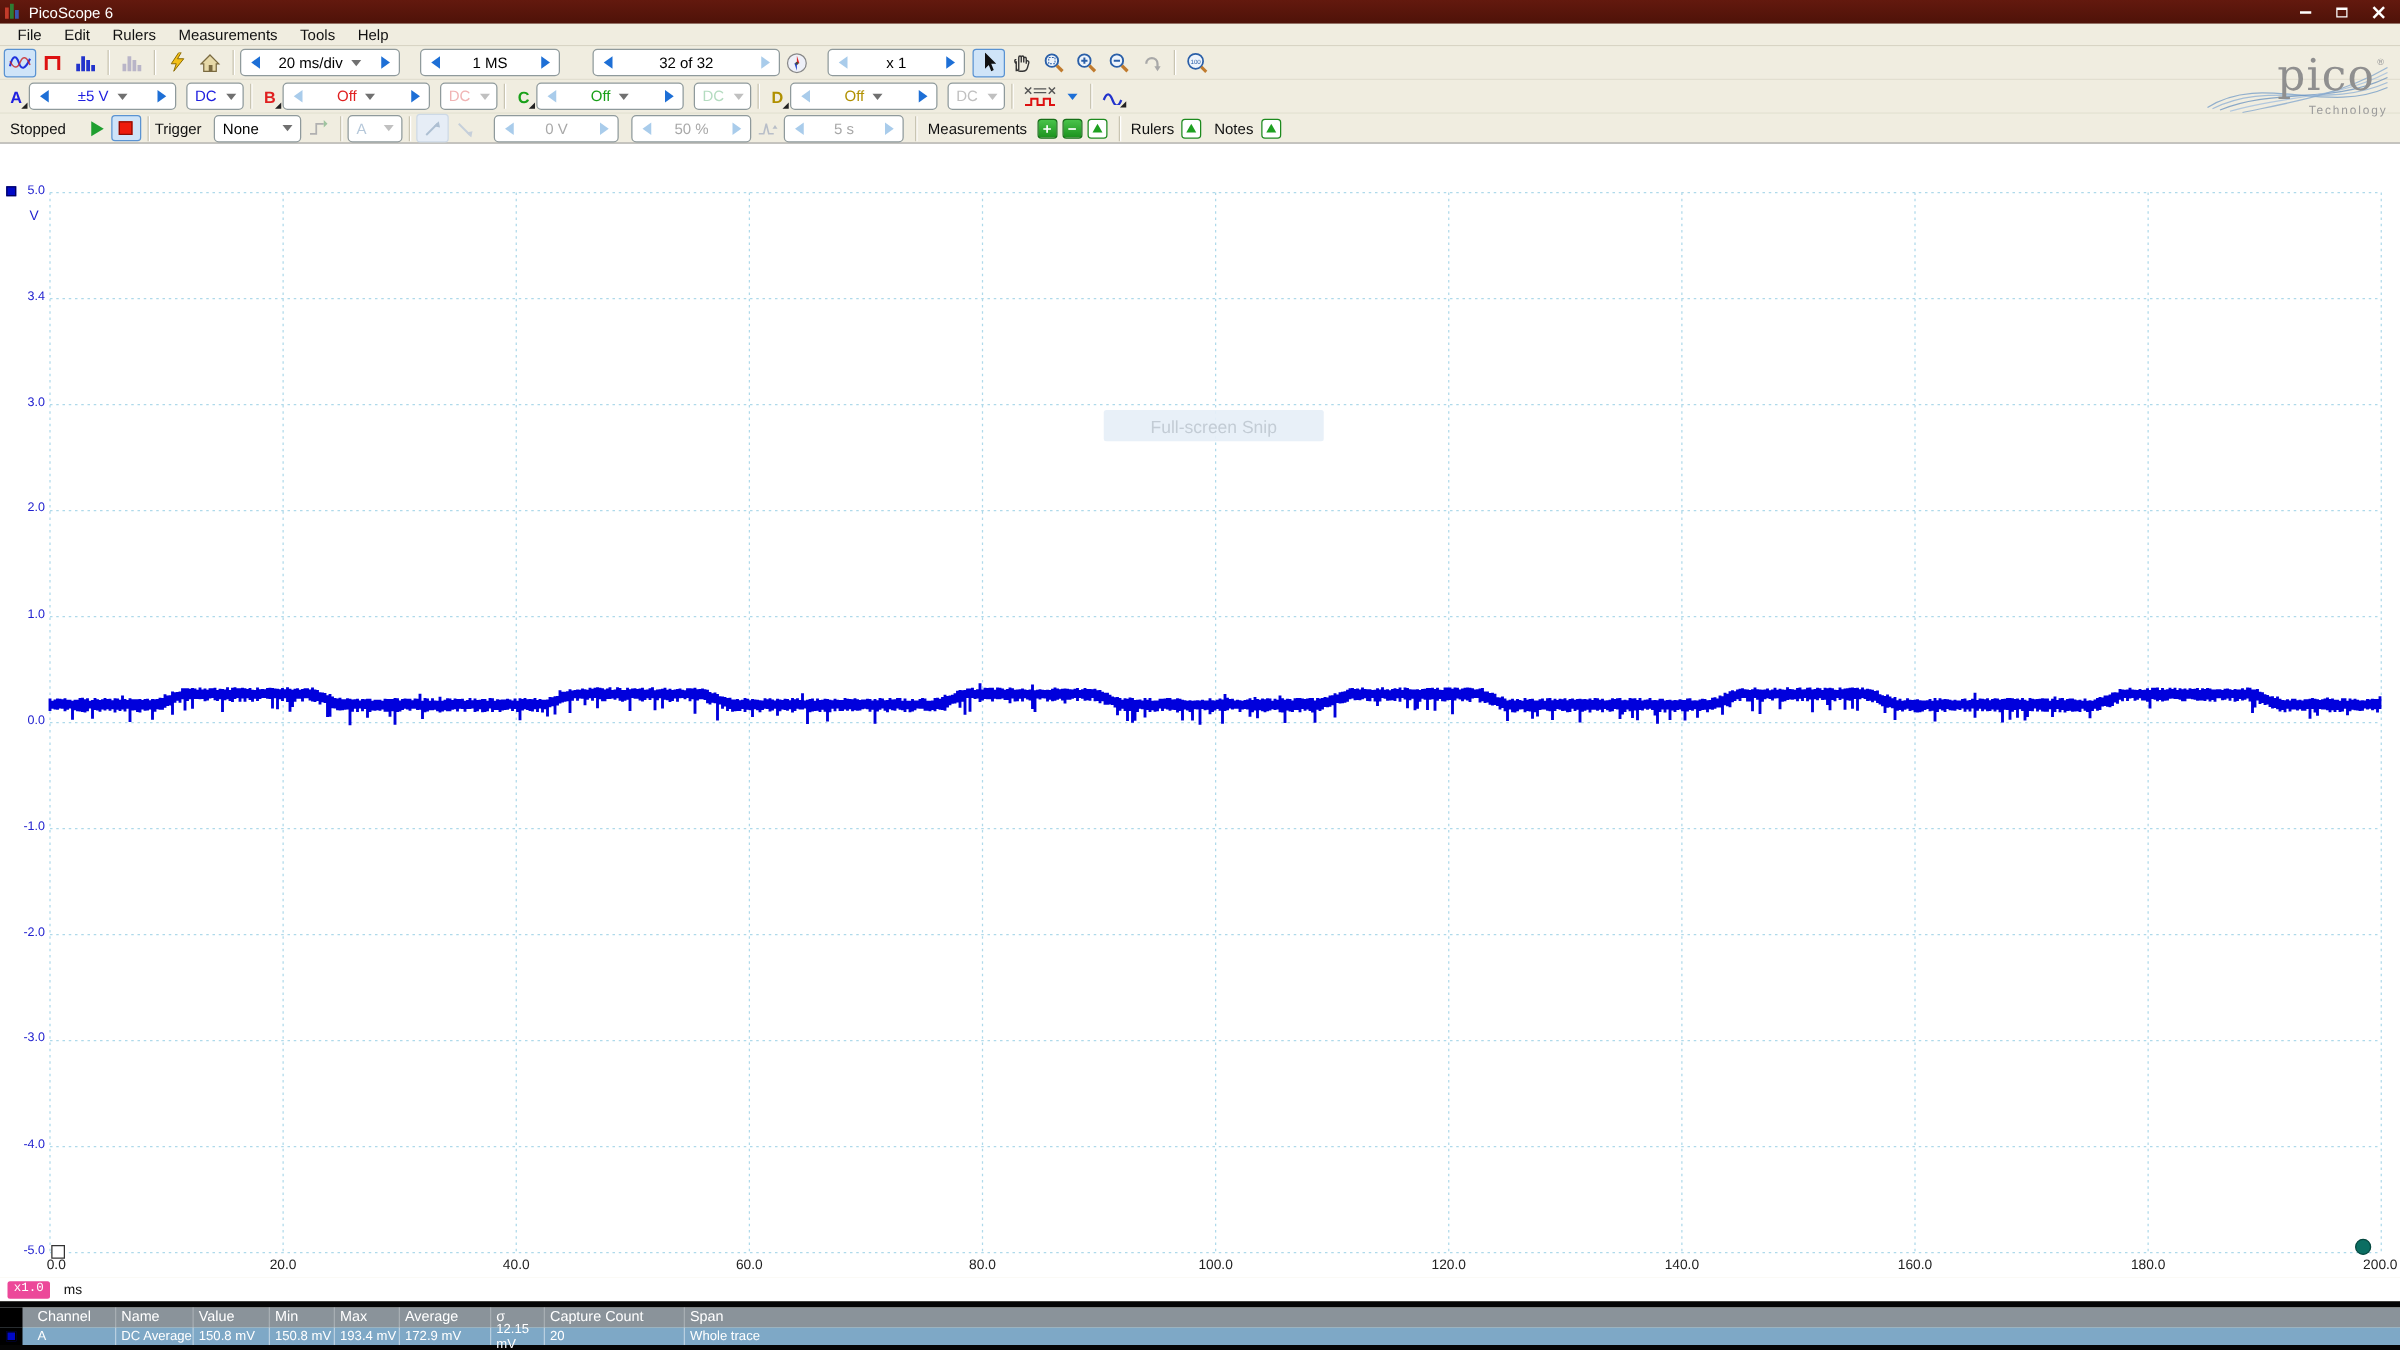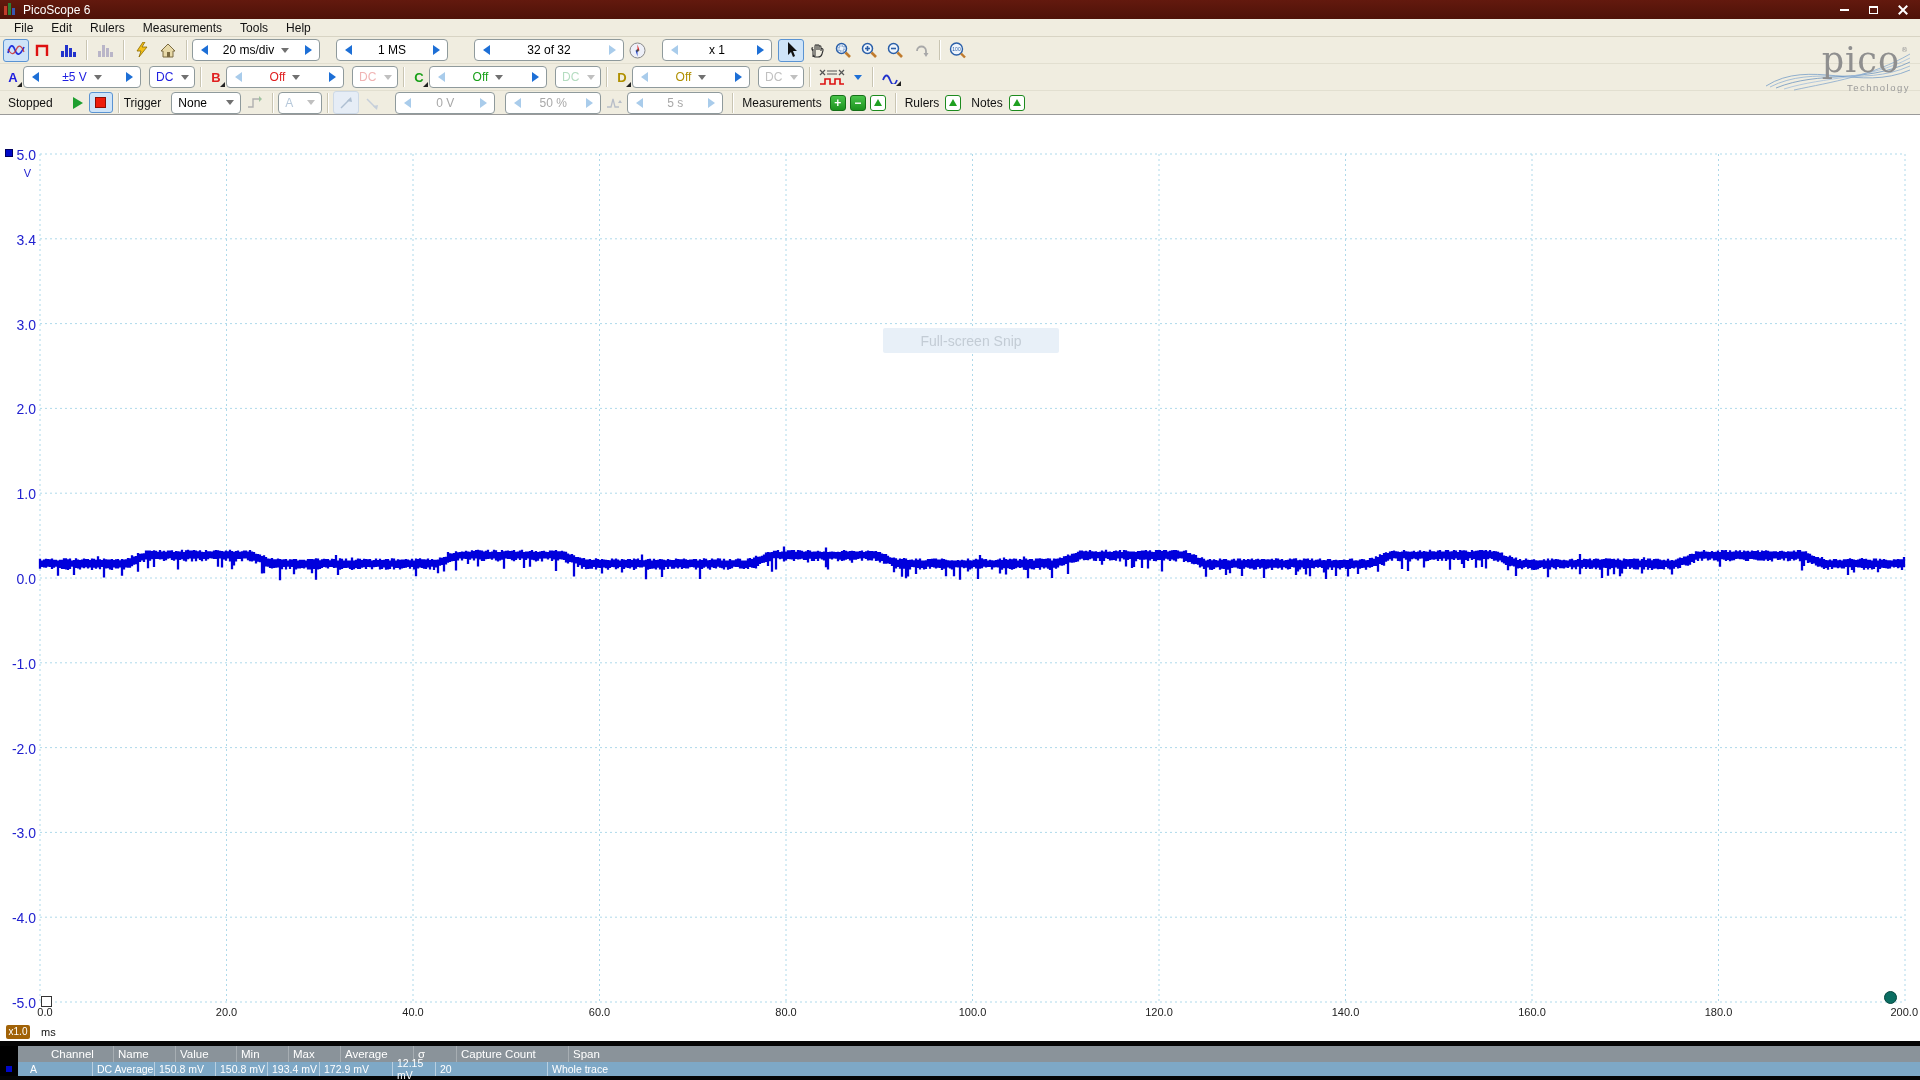--- a/index.html
+++ b/index.html
@@ -54,38 +54,38 @@
   .exportbtn .up { width:0;height:0;border-left:4px solid transparent;border-right:4px solid transparent;border-bottom:7px solid #1fa021; }
   .play-glyph { width:0;height:0;border-top:6px solid transparent;border-bottom:6px solid transparent;border-left:10px solid #1f9f2f; }
   .stop-glyph { width:11px;height:11px;background:#ee1c0c;border:1px solid #8c0f06; }
 
   
   .logo-box { position:absolute; right:4px; top:40px; width:156px; height:54px;text-decoration:underline; }
 
   
   .chart { position:relative; height:907px; background:#fff; overflow:hidden; }
   .chart svg.plot { position:absolute; left:0; top:0; }
-  .ytick { position:absolute; left:2px; width:34px; text-align:right; font-size:14px; color:#2121cf; }
+  .ytick { position:absolute; left:2px; width:34px; text-align:right; font-size:10px; color:#2121cf; }
   .y-unit { position:absolute; left:0; top:52px; width:31px; text-align:right; font-size:11px; color:#2121cf; }
   .xtick { position:absolute; top:891px; width:42px; text-align:center; font-size:11px; color:#222; }
   .chanA-axis-marker { position:absolute; left:5px; top:34px; width:8px; height:8px; background:#0008c8; border:1px solid #000060; }
   .origin-handle { position:absolute; left:41px; top:881px; width:11px; height:11px; background:#fff; border:1px solid #333; }
   .pan-dot { position:absolute; left:1884px; top:876px; width:13px; height:13px; border-radius:50%; background:#0b6e62; border:1px solid #05473f; }
   .snip-ghost { position:absolute; left:883px; top:213px; width:176px; height:25px; background:rgba(230,239,247,0.92); border-radius:2px; display:flex; align-items:center; justify-content:center; font-size:14px; color:#c3ccd5; }
 
   
   .scale-row { height:19px; background:#fff; display:flex; align-items:center; }
-  .scale-badge { margin-left:6px; width:24px; height:14px; background:#a16207; border-radius:2px; color:#fff; font-size:10px; display:flex; align-items:center; justify-content:center; }
+  .scale-badge { margin-left:6px; width:34px; height:14px; background:#ec4899; border-radius:2px; color:#fff; font-size:10px; display:flex; align-items:center; justify-content:center;font-family:Liberation Mono, monospace; }
   .scale-unit { margin-left:11px; font-size:11px; color:#111; }
   .blackstrip { height:5px; background:#050505; }
   .mt-header { height:16px; background:#8a939a; display:flex; align-items:stretch; color:#fff; font-size:11.5px; }
   .mt-row { height:14px; background:#7ea8c6; display:flex; align-items:stretch; color:#fff; font-size:10.5px; }
   .mt-lead { width:18px; background:#000; flex:none; display:flex; align-items:center; }
   .mt-hcell { display:flex; align-items:center; padding-left:4px; border-left:1px solid #a7aeb3; flex:none; cursor:pointer; }
-  .mt-hcell:nth-child(2){ border-left:none;margin-left:21px; }
+  .mt-hcell:nth-child(2){ border-left:none; }
   .mt-cell { display:flex; align-items:center; padding-left:4px; border-left:1px solid rgba(255,255,255,.45); flex:none; }
   .mt-cell:nth-child(2){ border-left:none; }
   .swatch { width:8px; height:8px; margin-left:5px; border:1px solid #000; display:inline-block; }
   .footer { height:4px; background:#050505; }
 
   svg .thin { fill:none; }
 </style>
 </head>
 <body>
 

